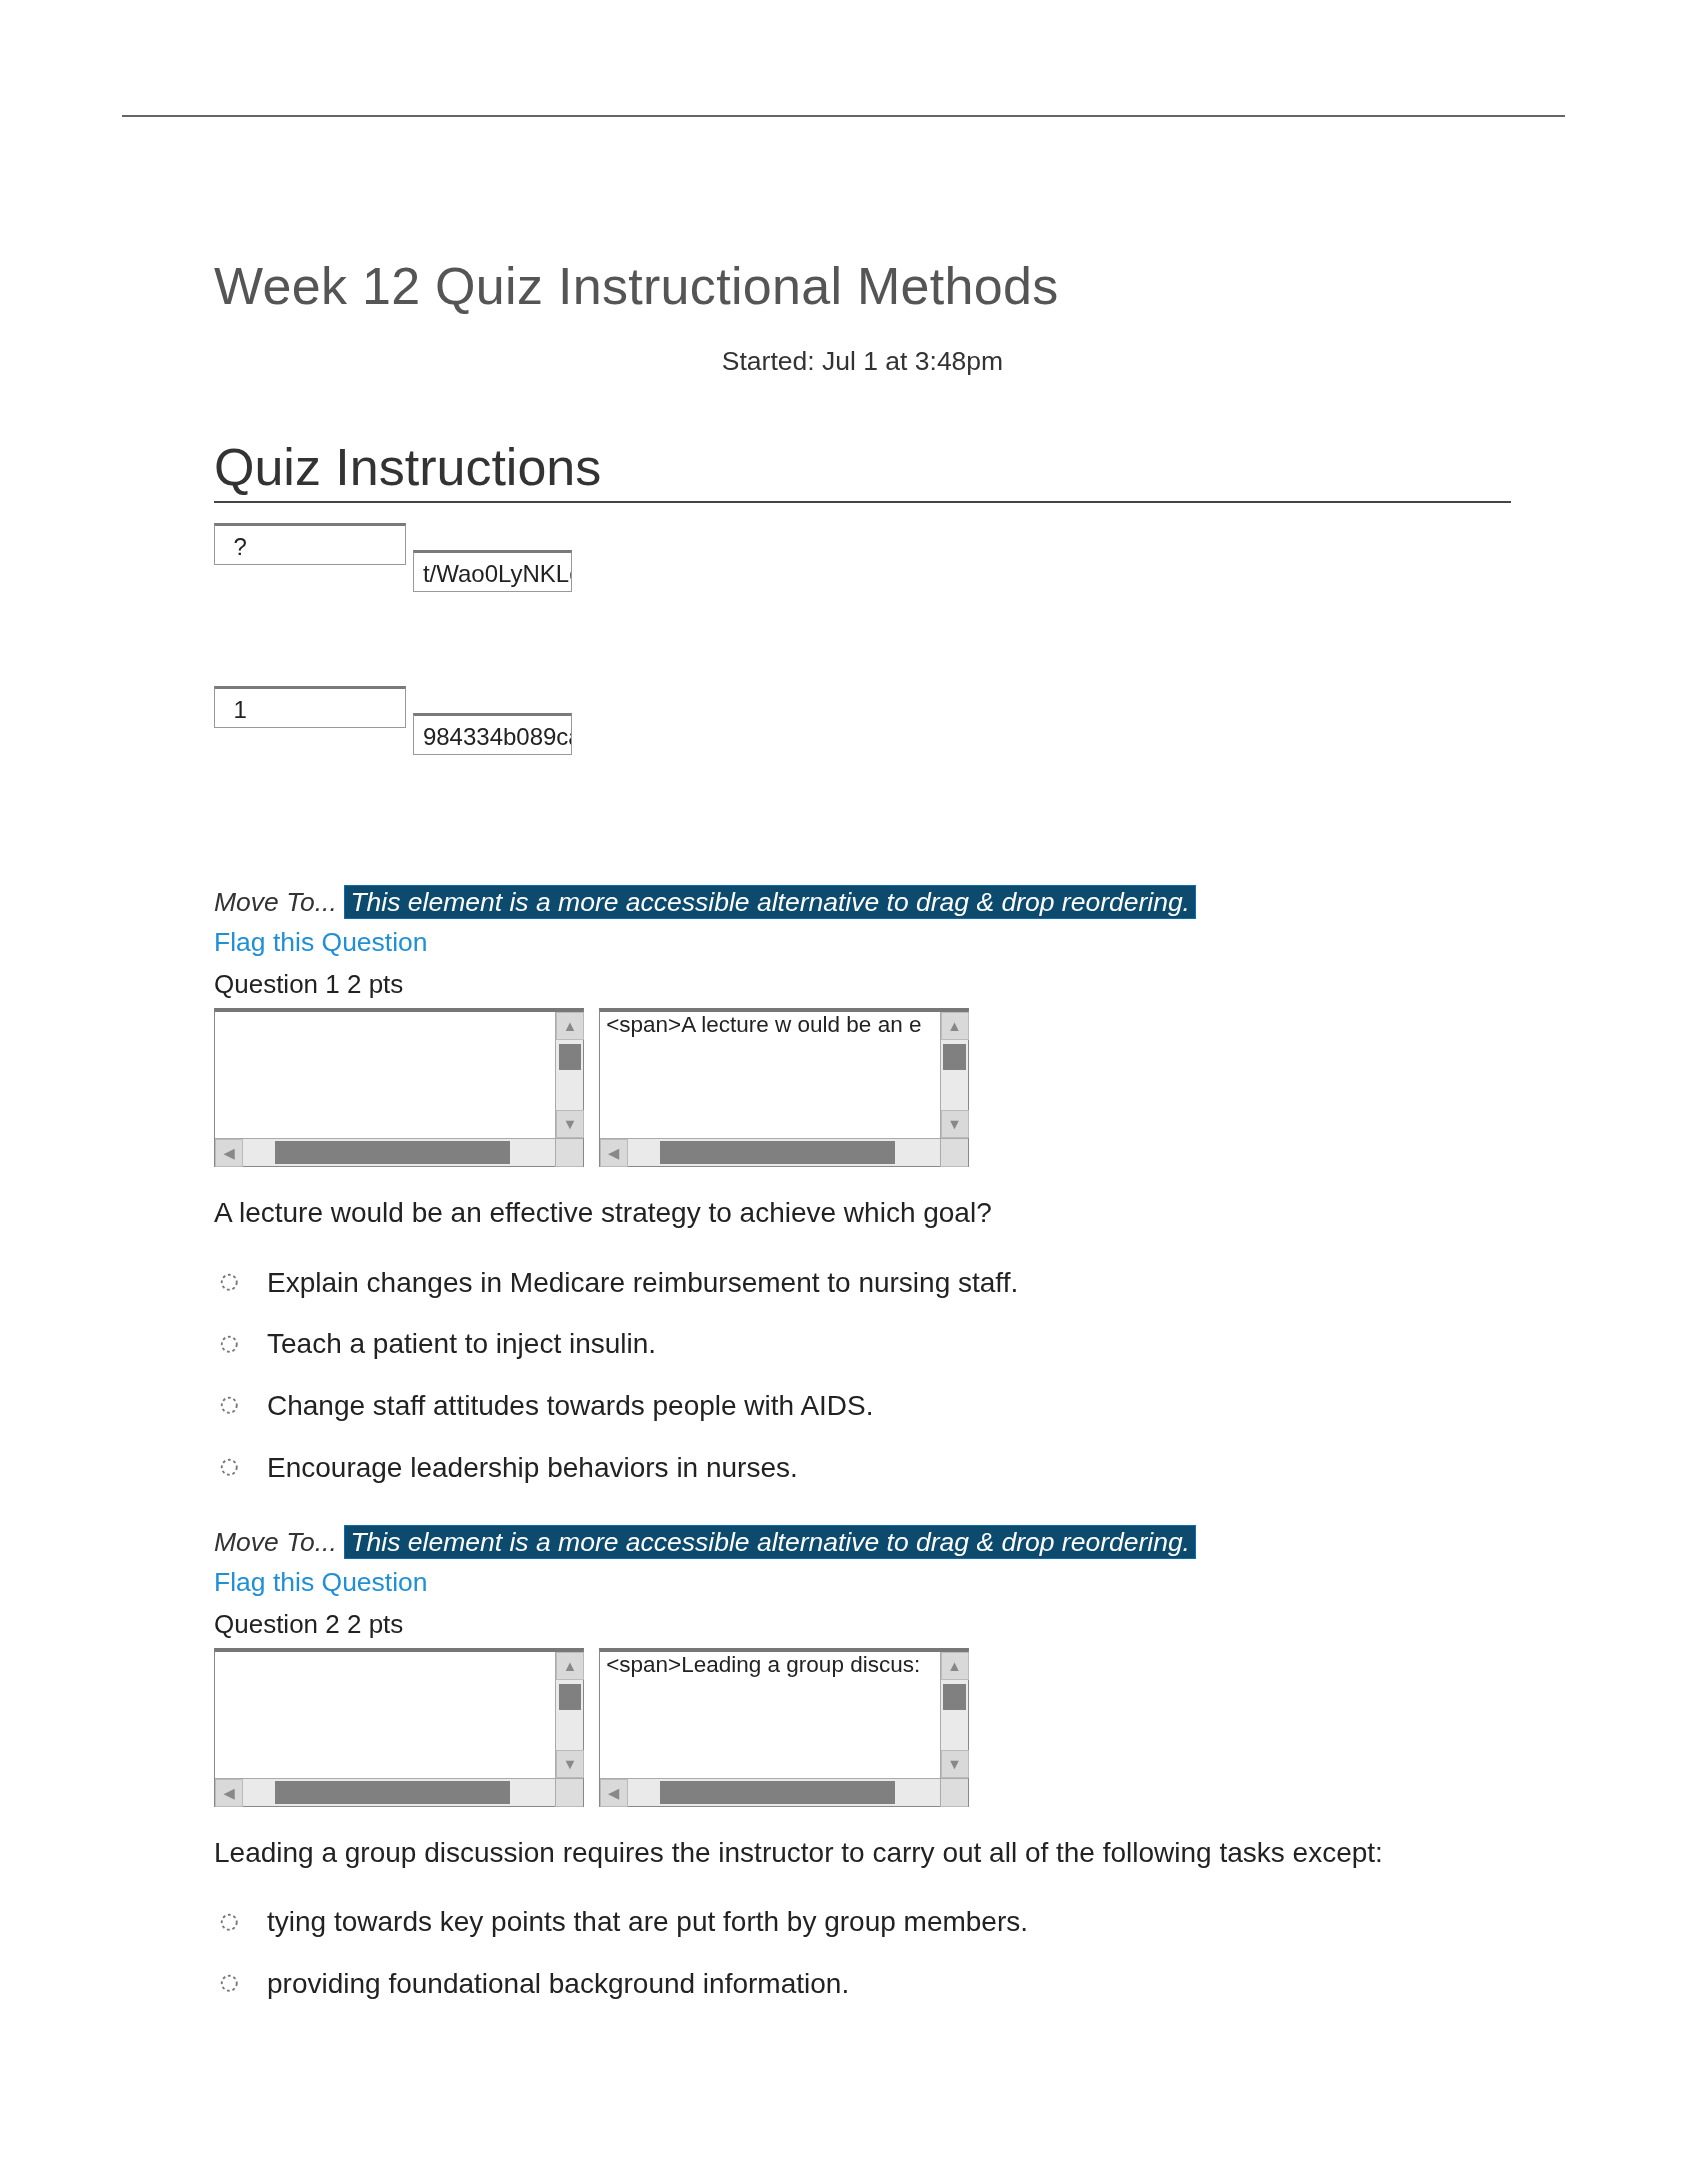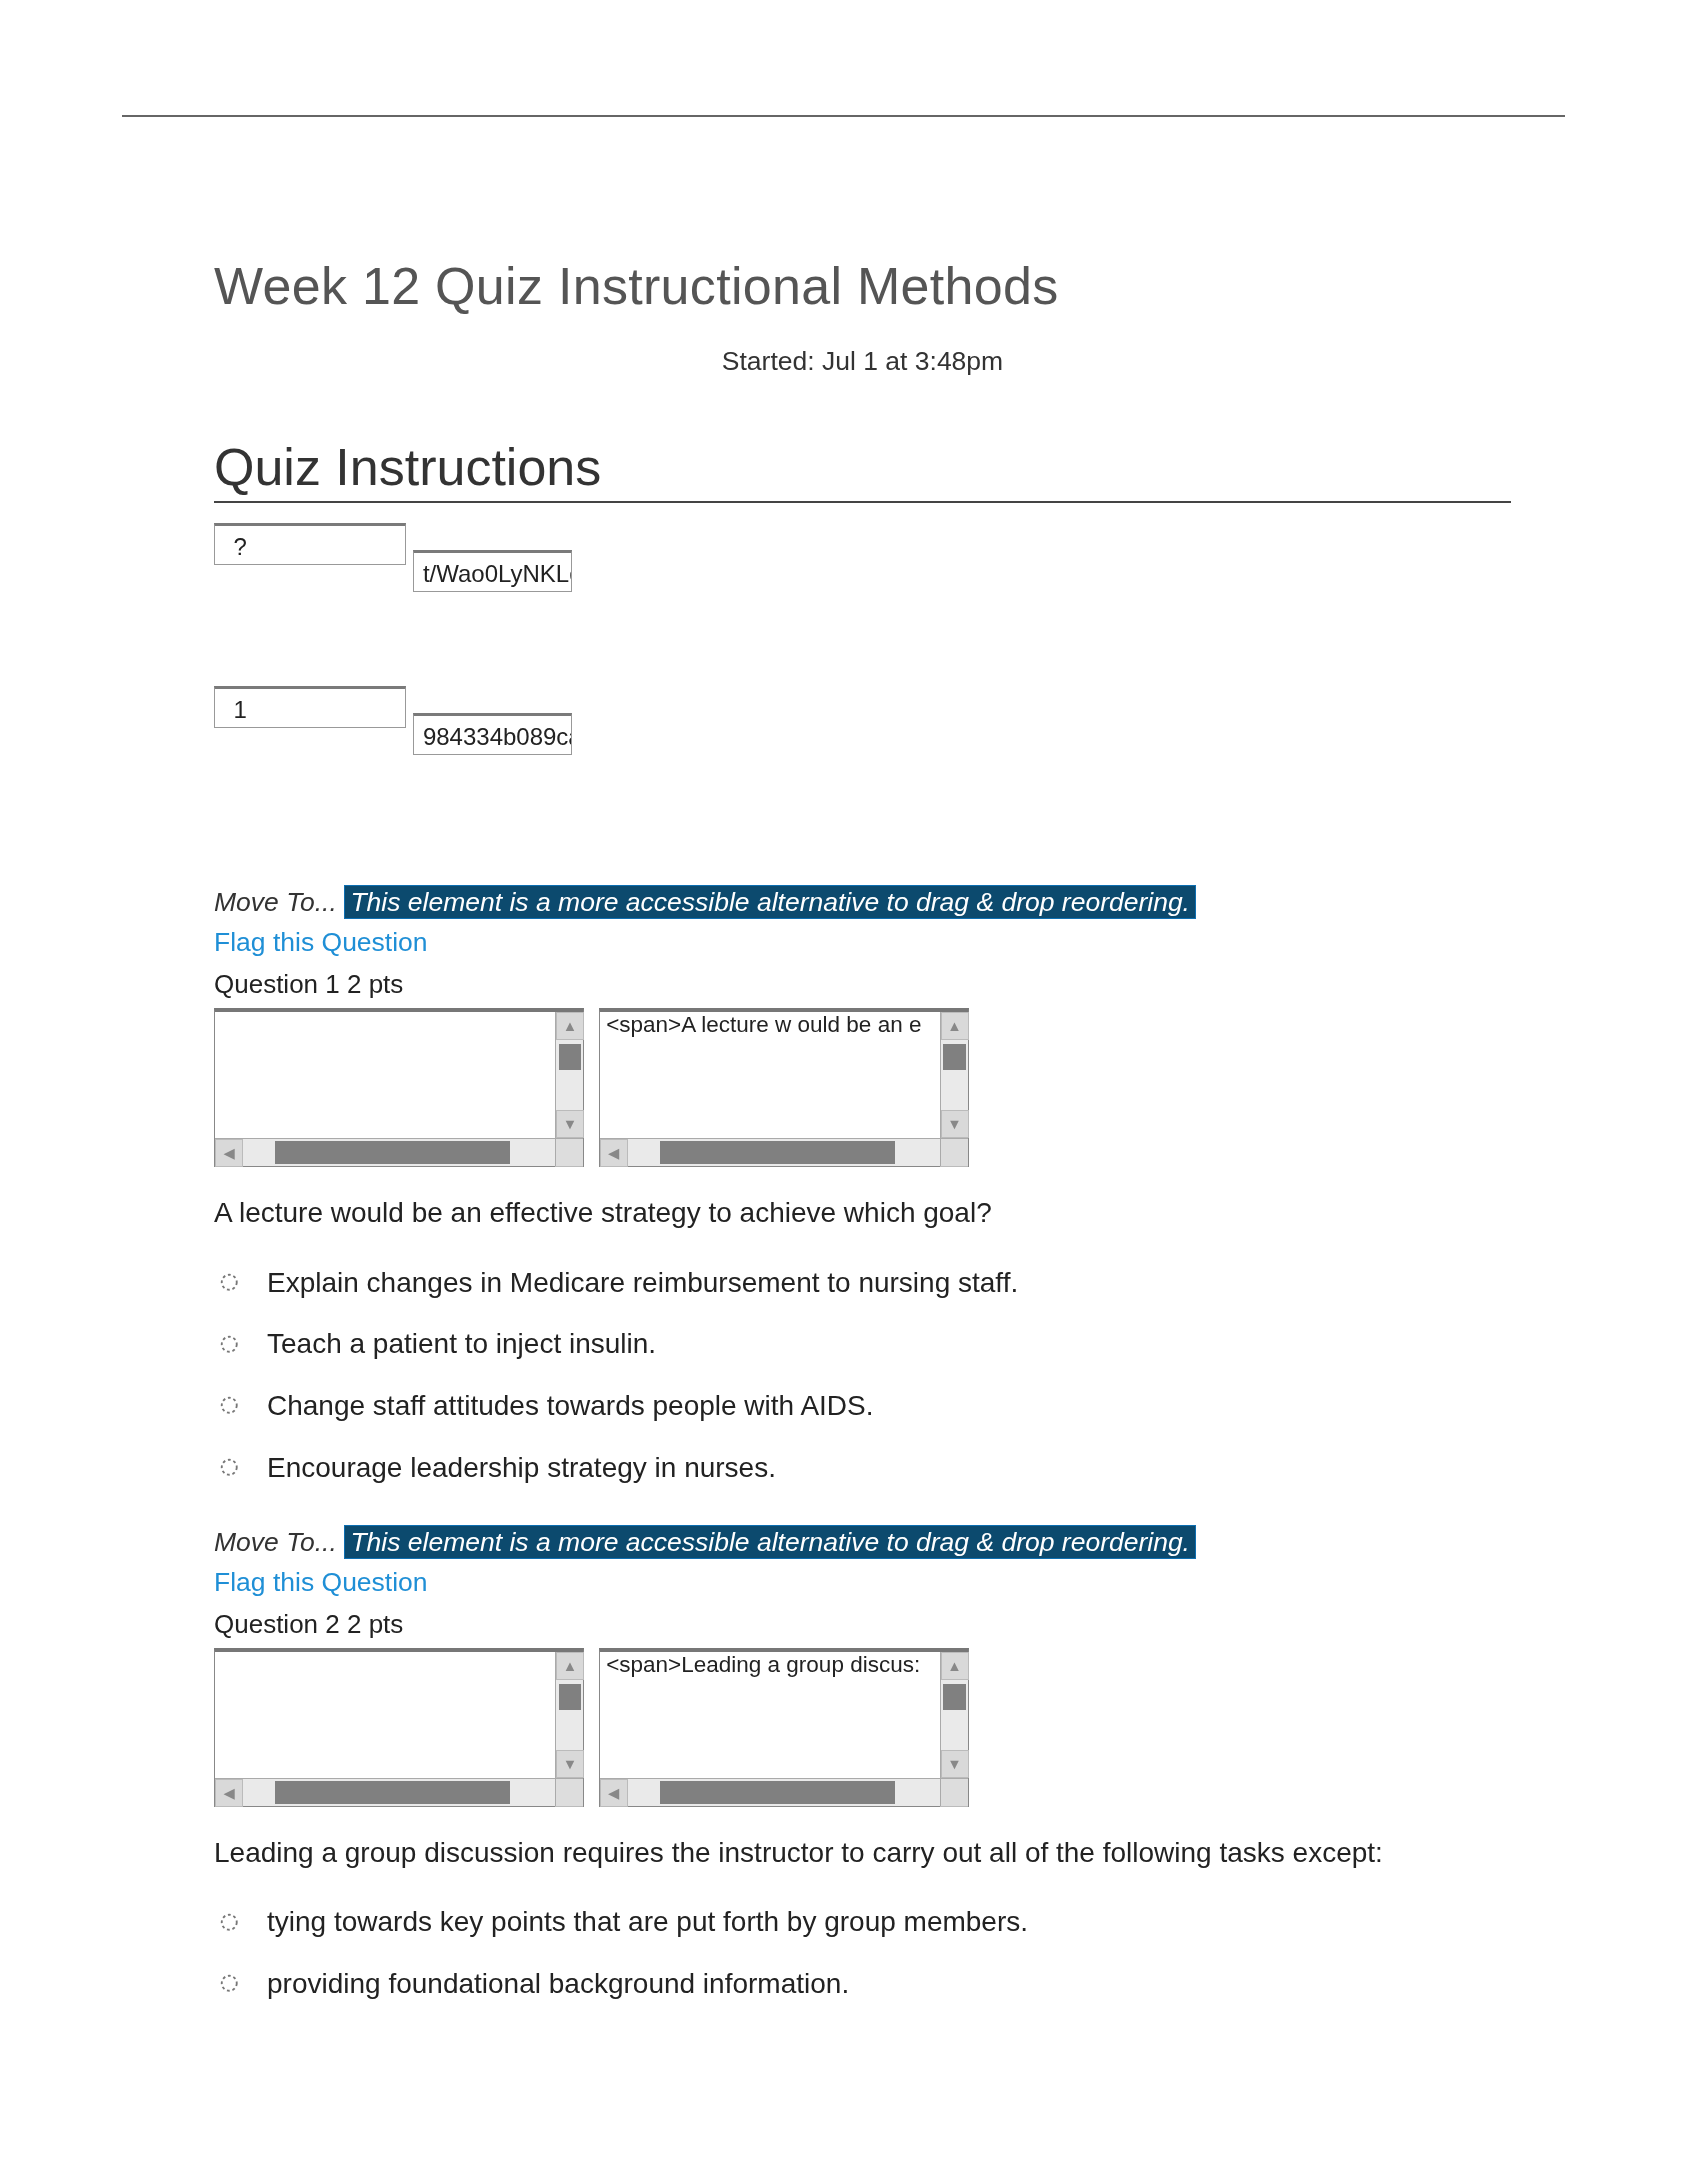--- a/index.html
+++ b/index.html
@@ -130,21 +130,21 @@
             </svg>
           </span>
         <span class="opt-label">Change staff attitudes towards people with AIDS.</span>
       </div>
       <div class="opt">
         <span class="radio-shell">
             <svg viewBox="0 0 24 24">
               <circle cx="12" cy="12" r="8" fill="none" stroke="#777" stroke-width="2" stroke-dasharray="3,3"></circle>
             </svg>
           </span>
-        <span class="opt-label">Encourage leadership strategy in nurses.</span>
+        <span class="opt-label">Encourage leadership behaviors in nurses.</span>
       </div>
     </div>
 
     
     <div class="move-row" style="margin-top:26.5px">
       <span class="move-label">Move To... </span><span class="move-hl">This element is a more accessible alternative to drag &amp; drop reordering.</span>
     </div>
     <a class="flag-link">Flag this Question</a>
     <div class="qhdr">Question 2 2 pts</div>
 

